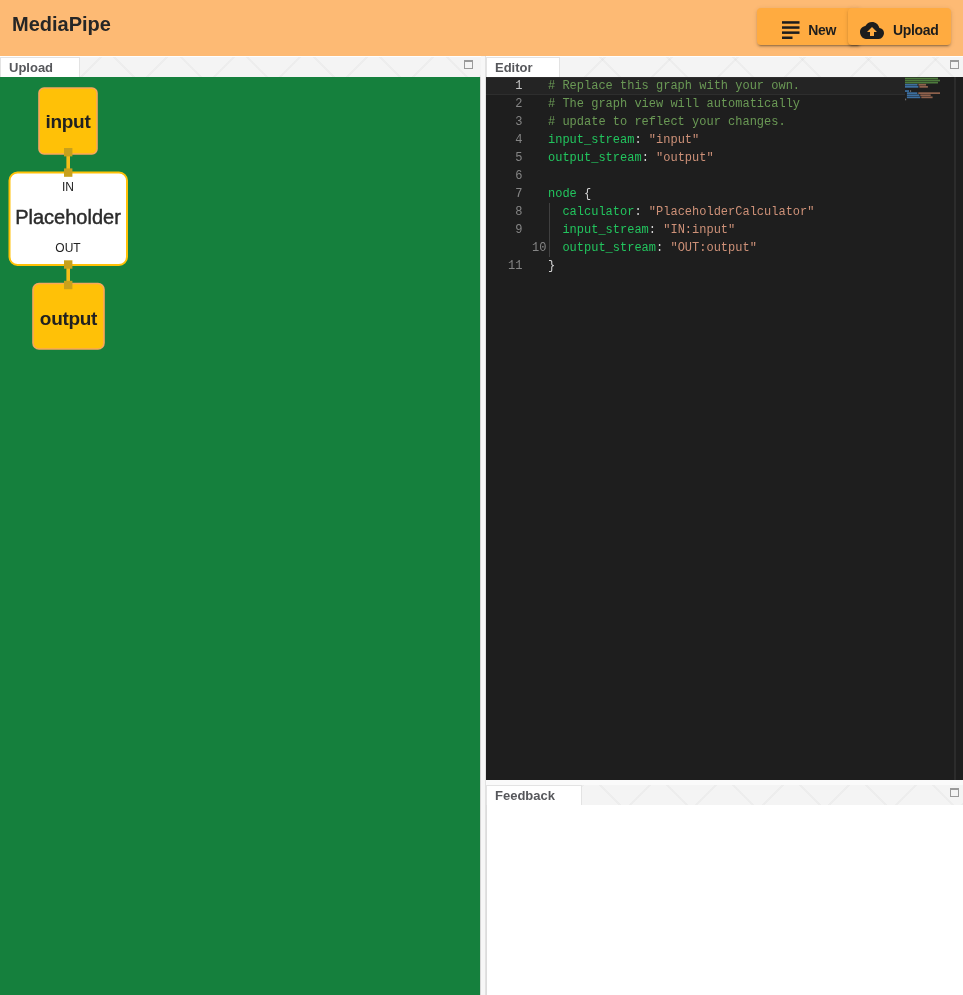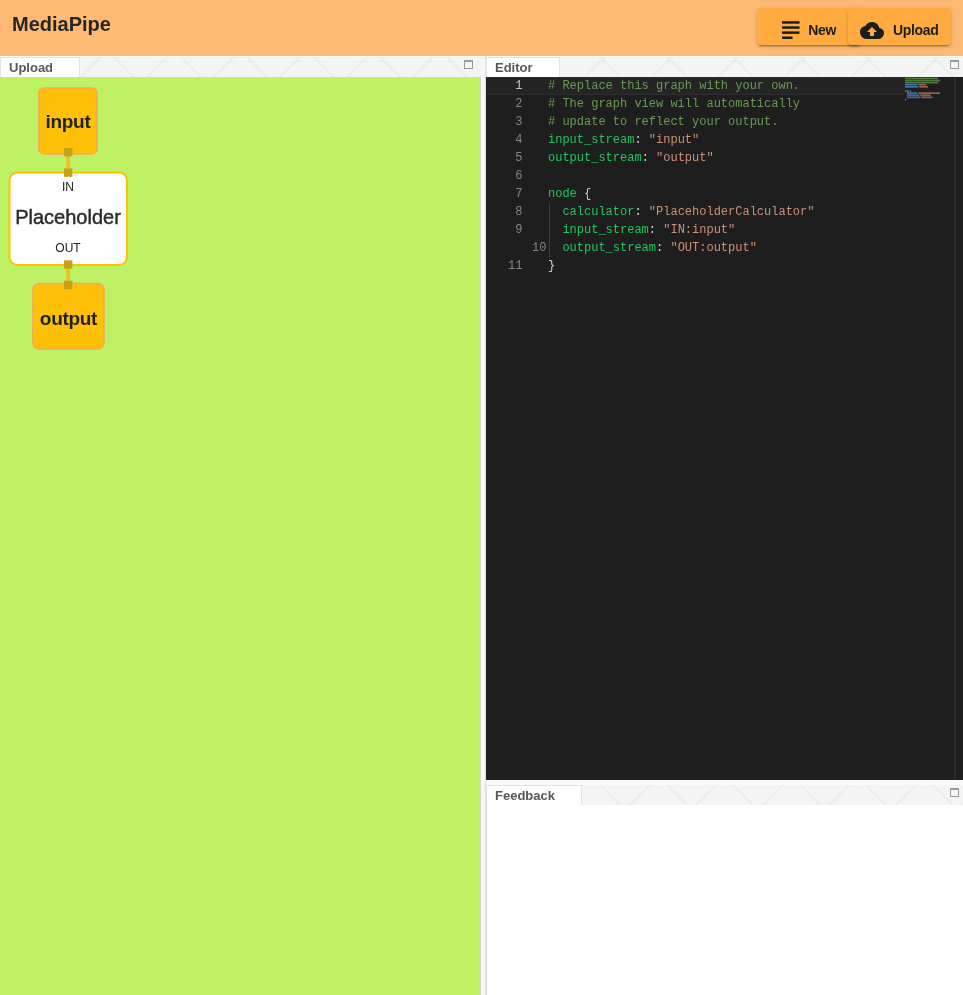--- a/index.html
+++ b/index.html
@@ -23,21 +23,21 @@
                       repeating-linear-gradient(-45deg,rgba(0,0,0,0.028) 0 2px,transparent 2px 47px);
      height:20px;}
   .tab{position:absolute;left:0;top:0;height:20px;background:#ffffff;
      border:1px solid #e3e3e3;border-bottom:none;box-sizing:border-box;
      font-size:13px;font-weight:700;color:#56575b;line-height:20px;
      padding:0 26px 0 8px;white-space:nowrap;}
   .maxi{position:absolute;top:3px;width:9px;height:9px;box-sizing:border-box;
      border:1px solid #9a9a9a;border-top:2px solid #9a9a9a;background:transparent;}
   
   #graph-strip{left:0;top:57px;width:481px;}
-  #graph-content{position:absolute;left:0;top:77px;width:481px;height:918px;background:#bef264;
+  #graph-content{position:absolute;left:0;top:77px;width:481px;height:918px;background:#15803d;
      border-right:1px solid #d6d6d6;box-sizing:border-box;}
   
   #editor-strip{left:486px;top:57px;width:566px;}
   #editor-content{position:absolute;left:486px;top:77px;width:477px;height:703px;background:#1e1e1e;}
   .cl{position:absolute;left:0;width:477px;height:18px;white-space:pre;
       font-family:"Liberation Mono",monospace;font-size:12px;line-height:18px;}
   .ln{position:absolute;left:0;width:36.5px;text-align:right;color:#858585;
       font-family:"Liberation Mono",monospace;font-size:12px;line-height:18px;}
   .code{position:absolute;left:62px;}
   .cur{background:#242424;border-top:1px solid #2e2e2e;border-bottom:1px solid #2e2e2e;
@@ -105,21 +105,21 @@
     <div class="tab">Editor</div>
     <div class="maxi" style="left:464px;"></div>
   </div>
   <div id="editor-content">
     <div class="cl cur" style="top:0;width:419px;"></div>
     <div class="ln" style="top:0;color:#c6c6c6;">1</div>
     <div class="cl code" style="top:0"><span class="c"># Replace this graph with your own.</span></div>
     <div class="ln" style="top:18px;">2</div>
     <div class="cl code" style="top:18px"><span class="c"># The graph view will automatically</span></div>
     <div class="ln" style="top:36px;">3</div>
-    <div class="cl code" style="top:36px"><span class="c"># update to reflect your output.</span></div>
+    <div class="cl code" style="top:36px"><span class="c"># update to reflect your changes.</span></div>
     <div class="ln" style="top:54px;">4</div>
     <div class="cl code" style="top:54px"><span class="k">input_stream</span><span class="p">:</span> <span class="s">"input"</span></div>
     <div class="ln" style="top:72px;">5</div>
     <div class="cl code" style="top:72px"><span class="k">output_stream</span><span class="p">:</span> <span class="s">"output"</span></div>
     <div class="ln" style="top:90px;">6</div>
     <div class="ln" style="top:108px;">7</div>
     <div class="cl code" style="top:108px"><span class="k">node</span> <span class="p">{</span></div>
     <div class="ln" style="top:126px;">8</div>
     <div class="cl code" style="top:126px">  <span class="k">calculator</span><span class="p">:</span> <span class="s">"PlaceholderCalculator"</span></div>
     <div class="ln" style="top:144px;">9</div>

